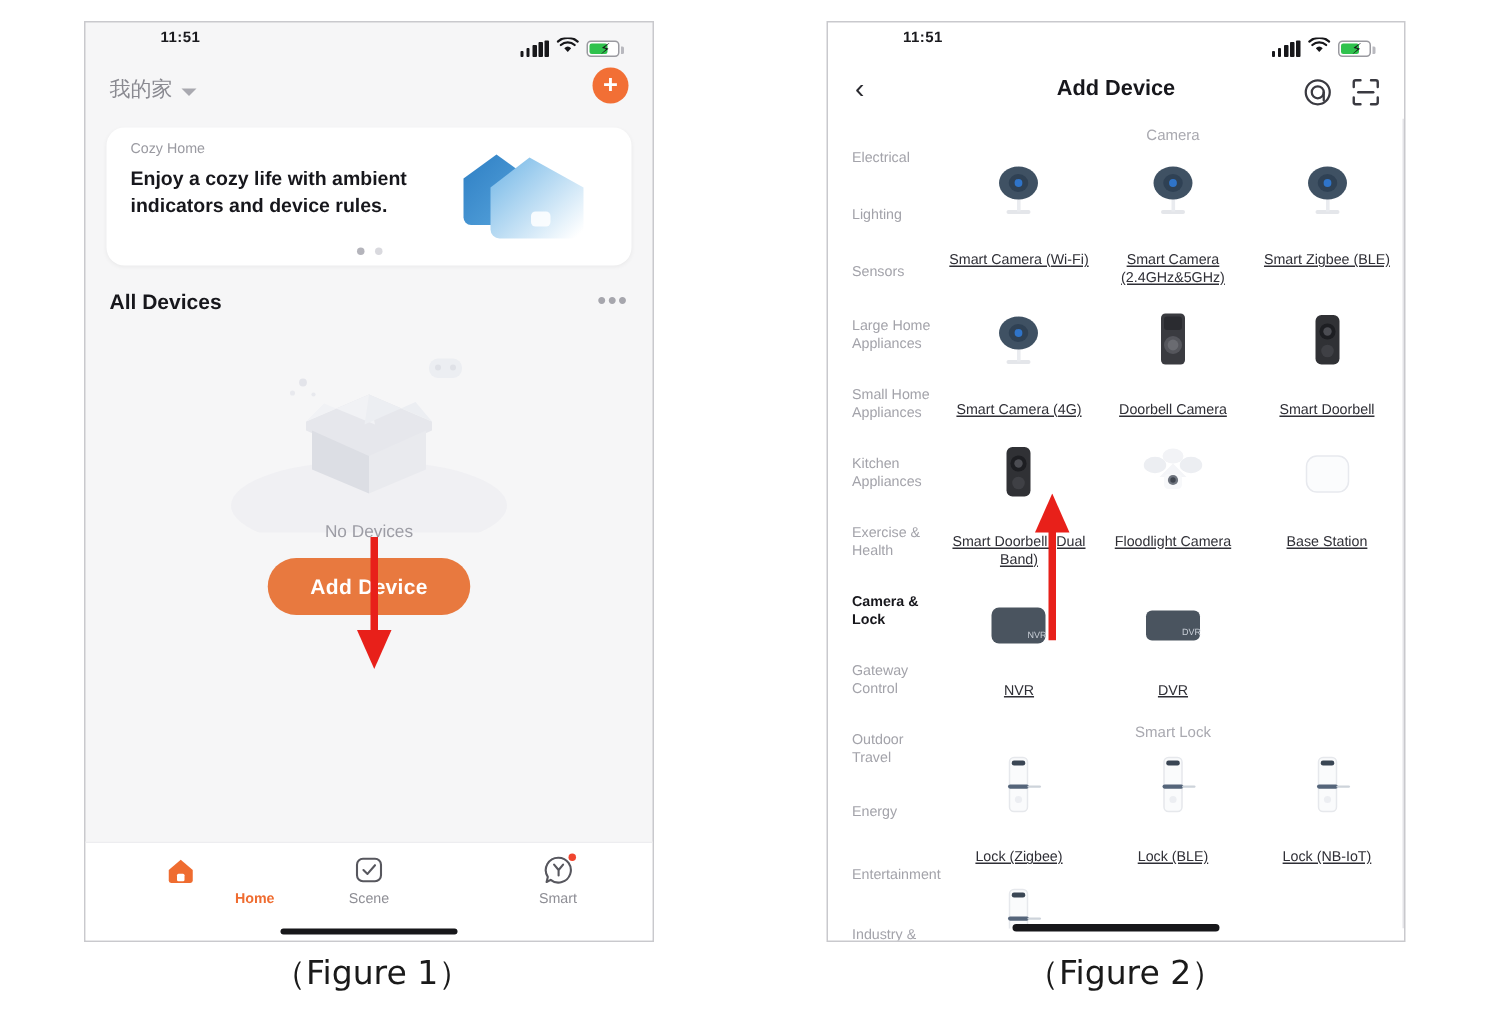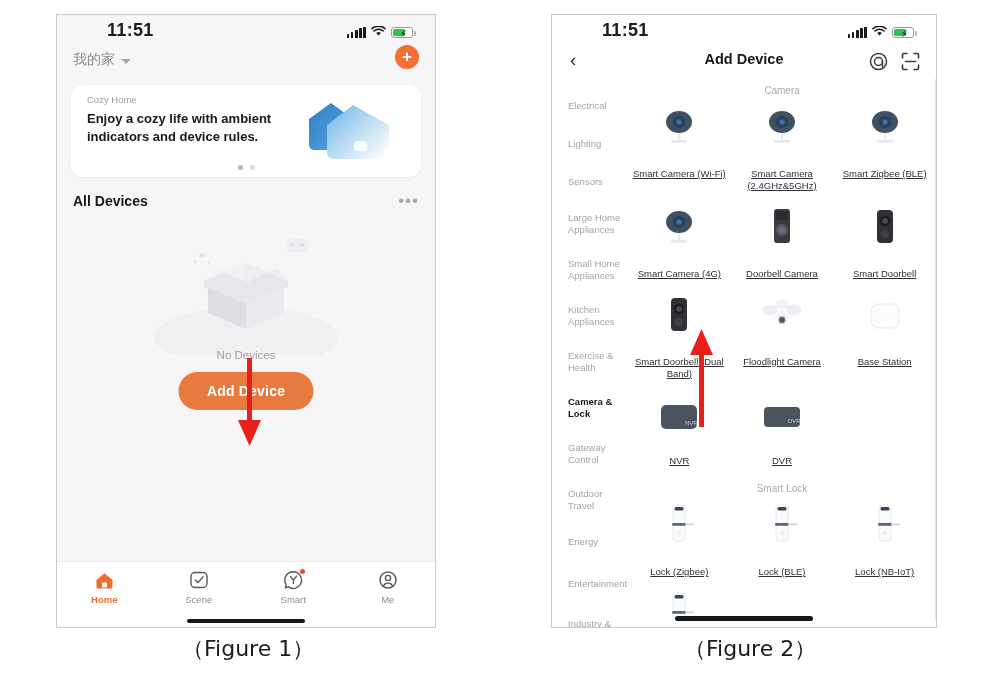--- a/index.html
+++ b/index.html
@@ -14,21 +14,21 @@
   .phone{
     position:absolute;background:#f6f6f7;border:1px solid #c9c9cd;
     box-sizing:border-box;overflow:hidden;
   }
   #phone1{left:56px;top:14px;width:380px;height:614px;}
   #phone2{left:551px;top:14px;width:386px;height:614px;background:#ffffff;}
 
   
   .statusbar{height:30px;position:relative;}
   .sb-time{
-    position:absolute;left:50px;top:5px;font-size:18px;font-weight:bold;
+    position:absolute;left:50px;top:5px;font-size:10px;font-weight:bold;
     color:#1b1b1f;letter-spacing:.3px;
   }
   .sb-right{position:absolute;right:22px;top:8px;display:flex;align-items:center;gap:5px;}
   .bars{display:flex;align-items:flex-end;gap:1.6px;height:11px;}
   .bars i{display:block;width:2.6px;background:#17171a;border-radius:.6px;}
   .bars i:nth-child(1){height:3.5px;}
   .bars i:nth-child(2){height:5.5px;}
   .bars i:nth-child(3){height:7.5px;}
   .bars i:nth-child(4){height:9.5px;}
   .bars i:nth-child(5){height:11px;}
@@ -87,21 +87,21 @@
     font-size:14px;font-weight:bold;text-align:center;line-height:38px;letter-spacing:.2px;
   }
 
   .tabbar{
     position:absolute;left:0;right:0;bottom:0;height:58px;background:#fff;
     border-top:1px solid #ededf0;display:flex;align-items:flex-start;padding-top:7px;
   }
   .tab{flex:1;text-align:center;position:relative;}
   .tab .ic{height:22px;display:flex;align-items:center;justify-content:center;}
   .tab .lb{font-size:9.5px;color:#8e8e95;margin-top:3px;}
-  .tab.active .lb{color:#ef6c30;font-weight:bold;}
+  .tab.active .lb{color:#ef6c30;font-weight:bold;text-align:right;}
   .dot-badge{position:absolute;width:5px;height:5px;border-radius:50%;background:#f0452f;
     left:calc(50% + 7px);top:0px;}
   .homebar{
     position:absolute;left:50%;transform:translateX(-50%);bottom:4px;width:118px;height:4px;
     border-radius:3px;background:#17171a;
   }
 
   
   .navbar{height:34px;position:relative;background:#fff;}
   .nav-back{position:absolute;left:18px;top:4px;font-size:19px;color:#2b2b31;line-height:22px;font-weight:300;}
@@ -257,30 +257,20 @@
       <div class="tab">
         <div class="ic">
           <svg width="21" height="20" viewBox="0 0 21 20">
             <path d="M10.3 1.8 a8.3 8.3 0 1 1-5.2 14.8 L2.4 18 L3.2 14.6 A8.3 8.3 0 0 1 10.3 1.8 Z" fill="none" stroke="#57575e" stroke-width="1.4" stroke-linejoin="round"></path>
             <path d="M7.4 6.4 L10.4 10 L13.4 6.4 M10.4 10 L10.4 13.6" fill="none" stroke="#57575e" stroke-width="1.4" stroke-linecap="round"></path>
           </svg>
         </div>
         <div class="dot-badge"></div>
         <div class="lb">Smart</div>
       </div>
-      <div class="tab">
-        <div class="ic">
-          <svg width="20" height="20" viewBox="0 0 20 20">
-            <circle cx="10" cy="10" r="8" fill="none" stroke="#57575e" stroke-width="1.4"></circle>
-            <circle cx="10" cy="8" r="2.6" fill="none" stroke="#57575e" stroke-width="1.4"></circle>
-            <path d="M5.2 16.2 a5.3 5.3 0 0 1 9.6 0" fill="none" stroke="#57575e" stroke-width="1.4" stroke-linecap="round"></path>
-          </svg>
-        </div>
-        <div class="lb">Me</div>
-      </div>
       <div class="homebar"></div>
     </div>
   </div>
 
   <svg class="arrow" style="left:234px;top:358px;" width="32" height="90" viewBox="0 0 32 90">
     <rect x="13" y="0" width="5" height="66" fill="#e8201a"></rect>
     <path d="M15.5 88 L4 62 L27 62 Z" fill="#e8201a"></path>
   </svg>
 
   <div class="phone" id="phone2">

